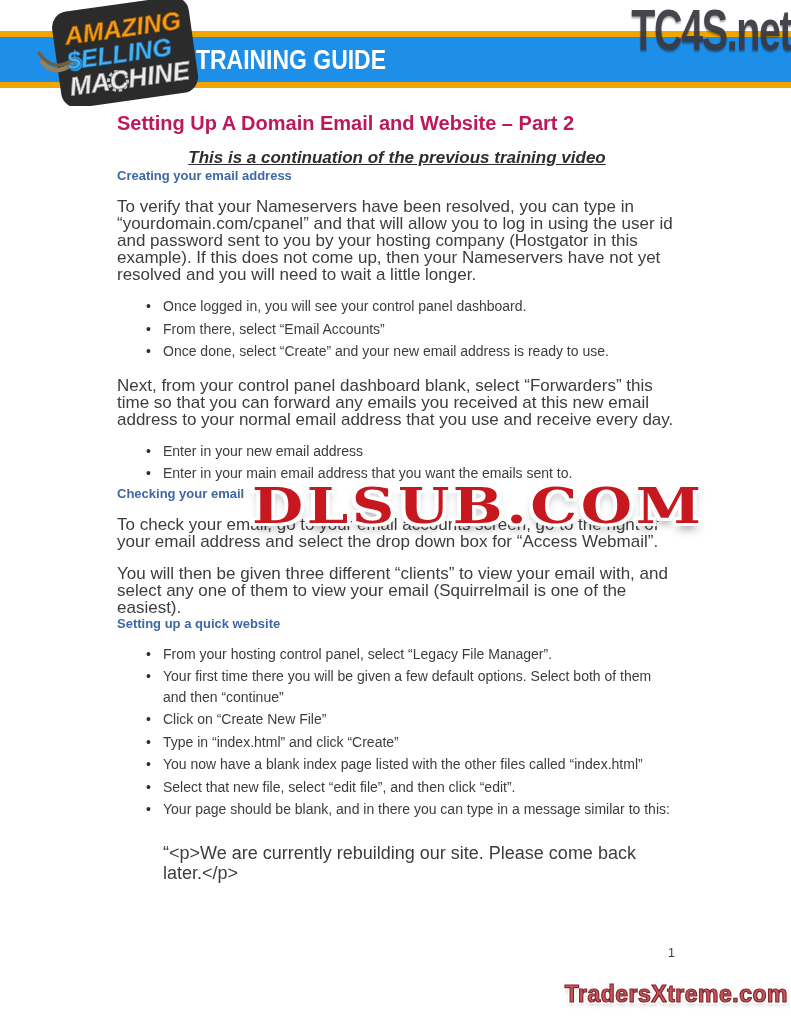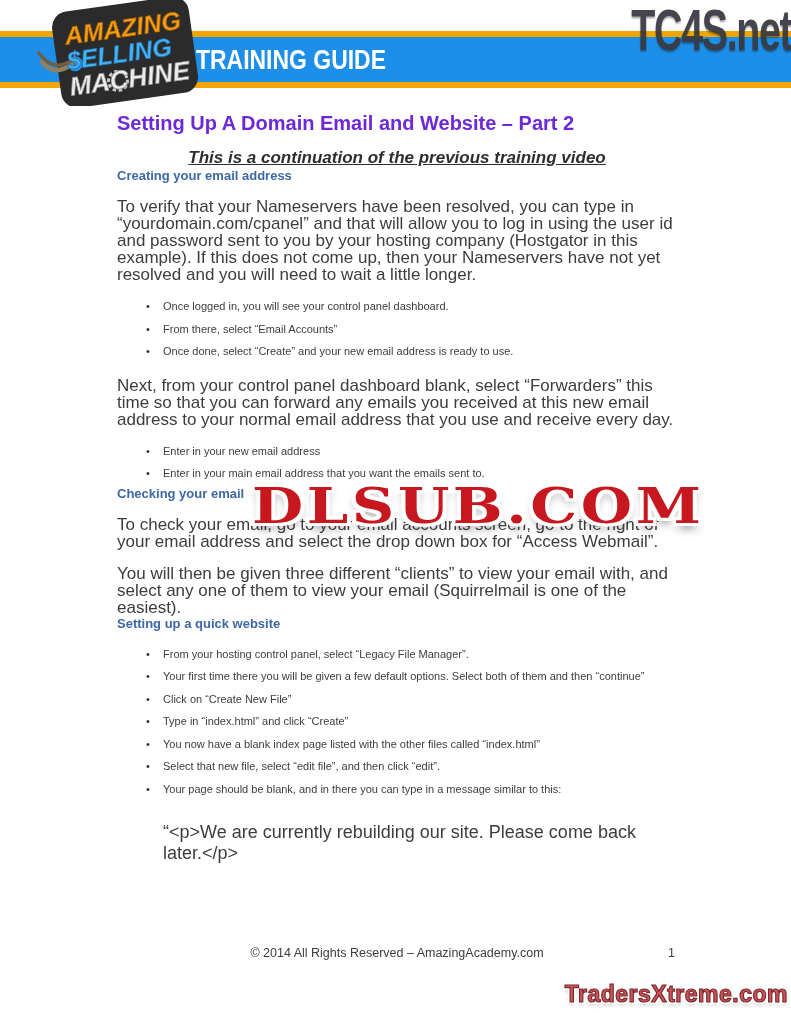--- a/index.html
+++ b/index.html
@@ -18,27 +18,27 @@
   }
   .logo-wrap { position:absolute; left:26px; top:0px; z-index:4; }
   .tc4s {
     position:absolute; right:0px; top:-4px; z-index:5;
     font-size:58px; font-weight:900; color:#383840; opacity:0.93;
     transform:scaleX(0.68); transform-origin:right top; letter-spacing:-2px;
     text-shadow:0 2px 2px rgba(0,0,0,0.35); white-space:nowrap;
   }
   
   .content { position:absolute; left:117px; top:0; width:560px; z-index:2; }
-  h1.doc-title { margin:112px 0 0 0; font-size:20px; font-weight:bold; color:#6d28d9; }
+  h1.doc-title { margin:112px 0 0 0; font-size:20px; font-weight:bold; color:#be185d; }
   .subtitle { margin:13px 0 0 0; text-align:center; font-size:17px; font-weight:bold;
     font-style:italic; text-decoration:underline; color:#2e2e2e; }
   h2.sec { font-size:13px; font-weight:bold; color:#3d68a5; margin:0; }
   .m-h2a { margin-top:24px; } .m-h2b { margin-top:20px; } .m-h2c { margin-top:19px; }
   p.body { margin:15px 0 0 0; font-size:17px; line-height:17px; }
-  ul.bullets { list-style:none; margin:13px 0 0 0; padding:0; font-size:11px; }
+  ul.bullets { list-style:none; margin:13px 0 0 0; padding:0; font-size:14px; }
   ul.bullets li { position:relative; padding-left:46px; line-height:20.5px; margin:0 0 2px 0; }
   ul.bullets li::before { content:"\2022"; position:absolute; left:29px; top:0; color:#2e2e2e; }
   p.code-line { margin:23px 0 0 46px; font-size:18px; line-height:20.5px; }
   
   .wm-dlsub {
     position:absolute; left:252px; top:482px; z-index:6;
     font-family:"DejaVu Serif", serif; font-weight:900; font-size:50px; line-height:50px;
     color:#c8181f; letter-spacing:3px; transform:scaleX(1.18) scaleY(0.98);
     transform-origin:left top; white-space:nowrap;
     text-shadow:
@@ -122,17 +122,16 @@
       <li>Your page should be blank, and in there you can type in a message similar to this:</li>
     </ul>
     <p class="code-line">“&lt;p&gt;We are currently rebuilding our site.  Please come back later.&lt;/p&gt;</p>
 
   </div>
 
   <div class="wm-dlsub">DLSUB.COM</div>
   <div class="wm-traders">TradersXtreme.com</div>
 
   <div class="footer">
-    <span>© 2014 All Rights Reserved – AmazingAcademy.com</span>
     <span class="pagenum">1</span>
   </div>
 
 </div>
 
 </body></html>

